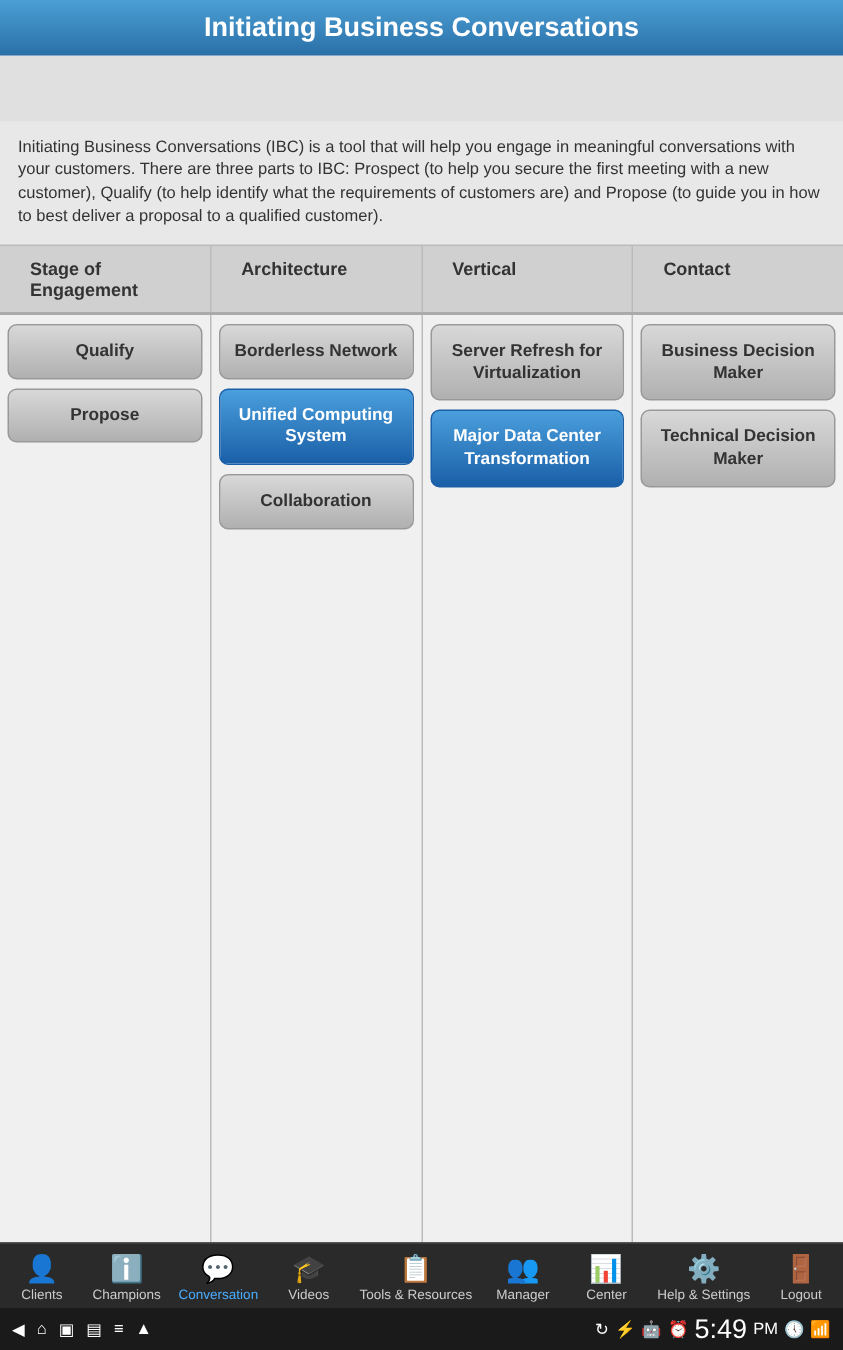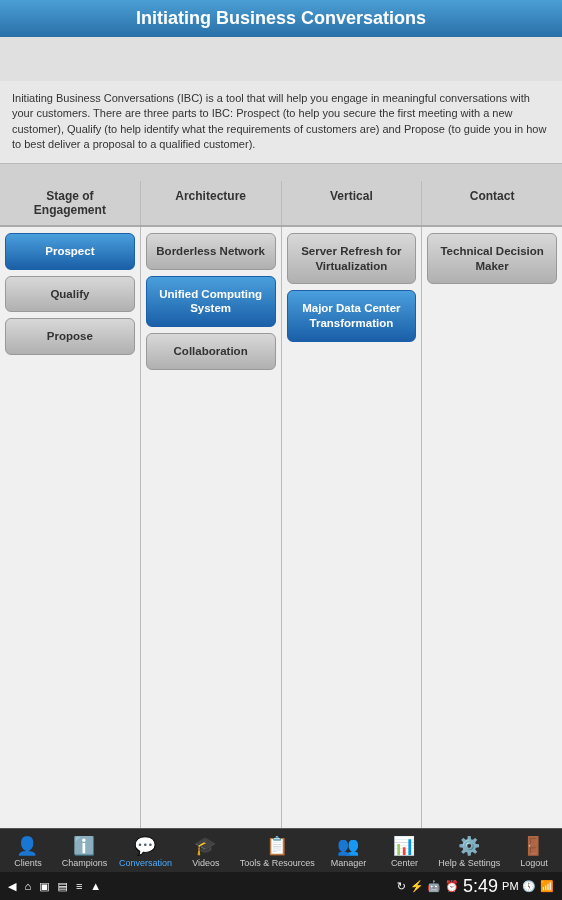--- a/index.html
+++ b/index.html
@@ -45,27 +45,26 @@
     }
 
     
     .table-header {
       display: flex;
       border-bottom: 2px solid #aaa;
       background: #d0d0d0;
     }
     .table-header .col-header {
       flex: 1;
-      text-align: center;
+      text-align: left;
       padding: 8px 20px;
       font-weight: bold;
       font-size: 12px;
       color: #333;
       border-right: 1px solid #bbb;
-      margin-top: 17px;
     }
     .table-header .col-header:last-child { border-right: none; }
 
     
     .table-body {
       display: flex;
       flex: 1;
     }
     .table-col {
       flex: 1;
@@ -171,37 +170,37 @@
   <div class="table-header">
     <div class="col-header">Stage of Engagement</div>
     <div class="col-header">Architecture</div>
     <div class="col-header">Vertical</div>
     <div class="col-header">Contact</div>
   </div>
 
   <div class="table-body">
 
     <div class="table-col">
-      <div class="cell-btn active-blue">Prospect</div>
       <div class="cell-btn inactive-gray">Qualify</div>
       <div class="cell-btn inactive-gray">Propose</div>
     </div>
 
     <div class="table-col">
       <div class="cell-btn inactive-gray">Borderless Network</div>
       <div class="cell-btn active-blue">Unified Computing System</div>
       <div class="cell-btn inactive-gray">Collaboration</div>
     </div>
 
     <div class="table-col">
       <div class="cell-btn inactive-gray">Server Refresh for Virtualization</div>
       <div class="cell-btn active-blue">Major Data Center Transformation</div>
     </div>
 
     <div class="table-col">
+      <div class="cell-btn inactive-gray">Business Decision Maker</div>
       <div class="cell-btn inactive-gray">Technical Decision Maker</div>
     </div>
 
   </div>
 </div>
 
 <div class="bottom-nav">
   <div class="nav-item">
     <span class="nav-icon">👤</span>
     <span>Clients</span>

